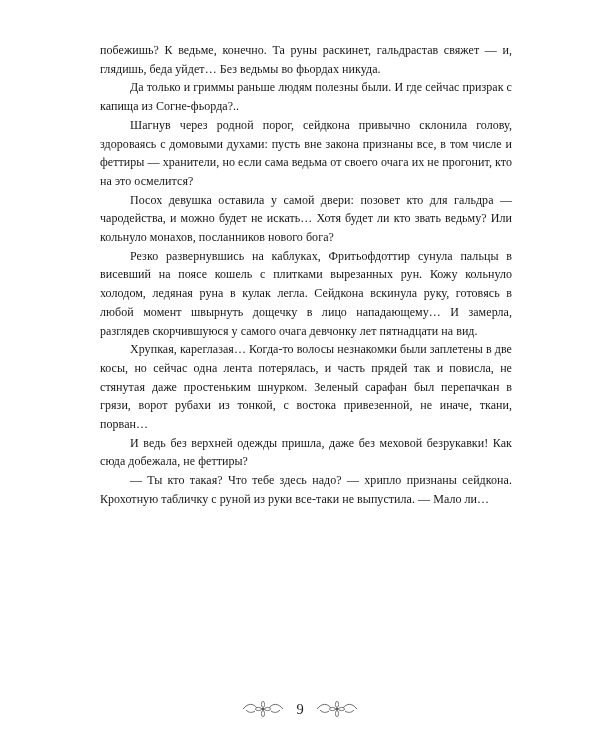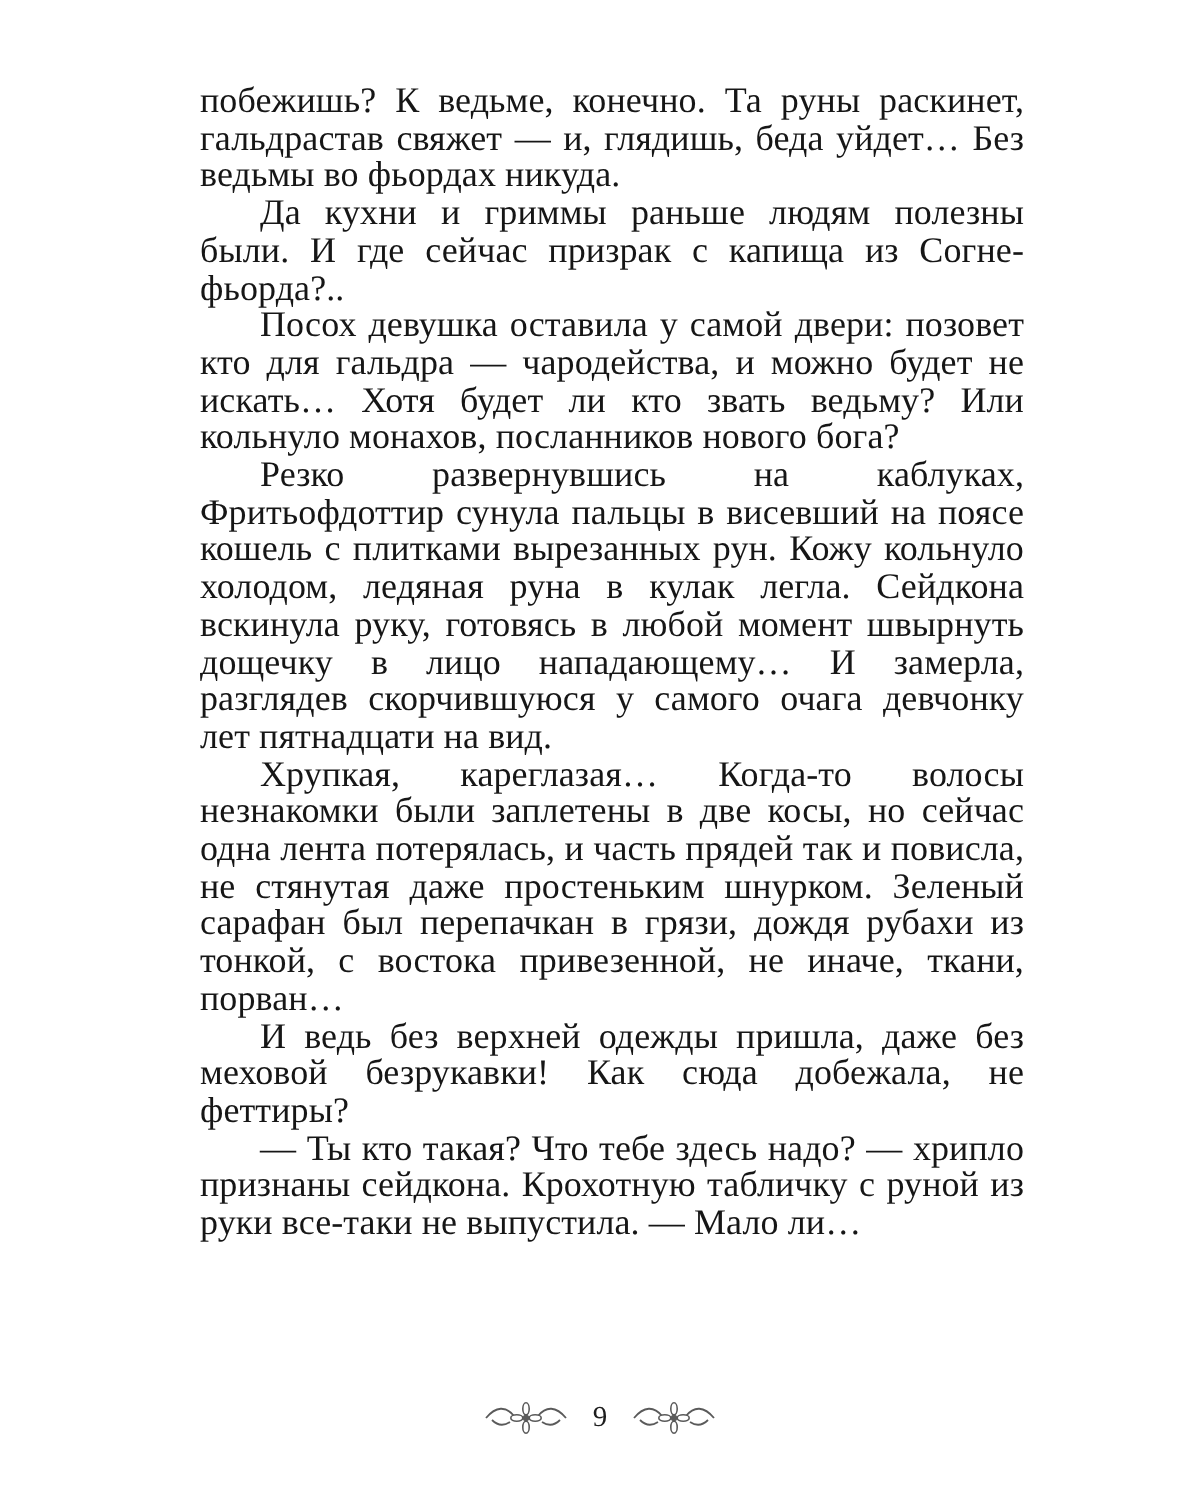--- a/index.html
+++ b/index.html
@@ -16,21 +16,21 @@
     overflow: hidden;
   }
   .text-block {
     position: absolute;
     left: 100px;
     top: 41px;
     width: 412px;
   }
   .para {
     margin: 0;
-    font-size: 18px;
+    font-size: 12px;
     line-height: 18.7px;
     text-align: justify;
     text-indent: 30px;
     letter-spacing: 0.05px;
     font-family: Liberation Serif, serif;
   }
   .para.no-indent {
     text-indent: 0;
   }
   .footer {
@@ -52,24 +52,25 @@
   }
   .ornament.flip {
     transform: scaleX(-1);
   }
 </style>
 </head>
 <body>
 
 <div class="text-block" id="paragraph-container">
     <p class="para no-indent">побежишь? К ведьме, конечно. Та руны раскинет, гальдрастав свяжет — и, глядишь, беда уйдет… Без ведьмы во фьордах никуда.</p>
-    <p class="para">Да кухни и гриммы раньше людям полезны были. И где сейчас призрак с капища из Согне-фьорда?..</p>
+    <p class="para">Да только и гриммы раньше людям полезны были. И где сейчас призрак с капища из Согне-фьорда?..</p>
+    <p class="para">Шагнув через родной порог, сейдкона привычно склонила голову, здороваясь с домовыми духами: пусть вне закона признаны все, в том числе и феттиры — хранители, но если сама ведьма от своего очага их не прогонит, кто на это осмелится?</p>
     <p class="para">Посох девушка оставила у самой двери: позовет кто для гальдра — чародейства, и можно будет не искать… Хотя будет ли кто звать ведьму? Или кольнуло монахов, посланников нового бога?</p>
     <p class="para">Резко развернувшись на каблуках, Фритьофдоттир сунула пальцы в висевший на поясе кошель с плитками вырезанных рун. Кожу кольнуло холодом, ледяная руна в кулак легла. Сейдкона вскинула руку, готовясь в любой момент швырнуть дощечку в лицо нападающему… И замерла, разглядев скорчившуюся у самого очага девчонку лет пятнадцати на вид.</p>
-    <p class="para">Хрупкая, кареглазая… Когда-то волосы незнакомки были заплетены в две косы, но сейчас одна лента потерялась, и часть прядей так и повисла, не стянутая даже простеньким шнурком. Зеленый сарафан был перепачкан в грязи, дождя рубахи из тонкой, с востока привезенной, не иначе, ткани, порван…</p>
+    <p class="para">Хрупкая, кареглазая… Когда-то волосы незнакомки были заплетены в две косы, но сейчас одна лента потерялась, и часть прядей так и повисла, не стянутая даже простеньким шнурком. Зеленый сарафан был перепачкан в грязи, ворот рубахи из тонкой, с востока привезенной, не иначе, ткани, порван…</p>
     <p class="para">И ведь без верхней одежды пришла, даже без меховой безрукавки! Как сюда добежала, не феттиры?</p>
     <p class="para">— Ты кто такая? Что тебе здесь надо? — хрипло признаны сейдкона. Крохотную табличку с руной из руки все-таки не выпустила. — Мало ли…</p>
   </div>
 
 <div class="footer">
   <svg class="ornament" width="42" height="18" viewBox="0 0 42 18">
     <g fill="none" stroke="#5a5a5a" stroke-width="0.9">
       <path d="M1 9 C6 3, 11 3, 15 8"></path>
       <path d="M4 10 C7 13, 10 13, 13 11"></path>
       <path d="M27 8 C31 3, 36 3, 41 9"></path>

